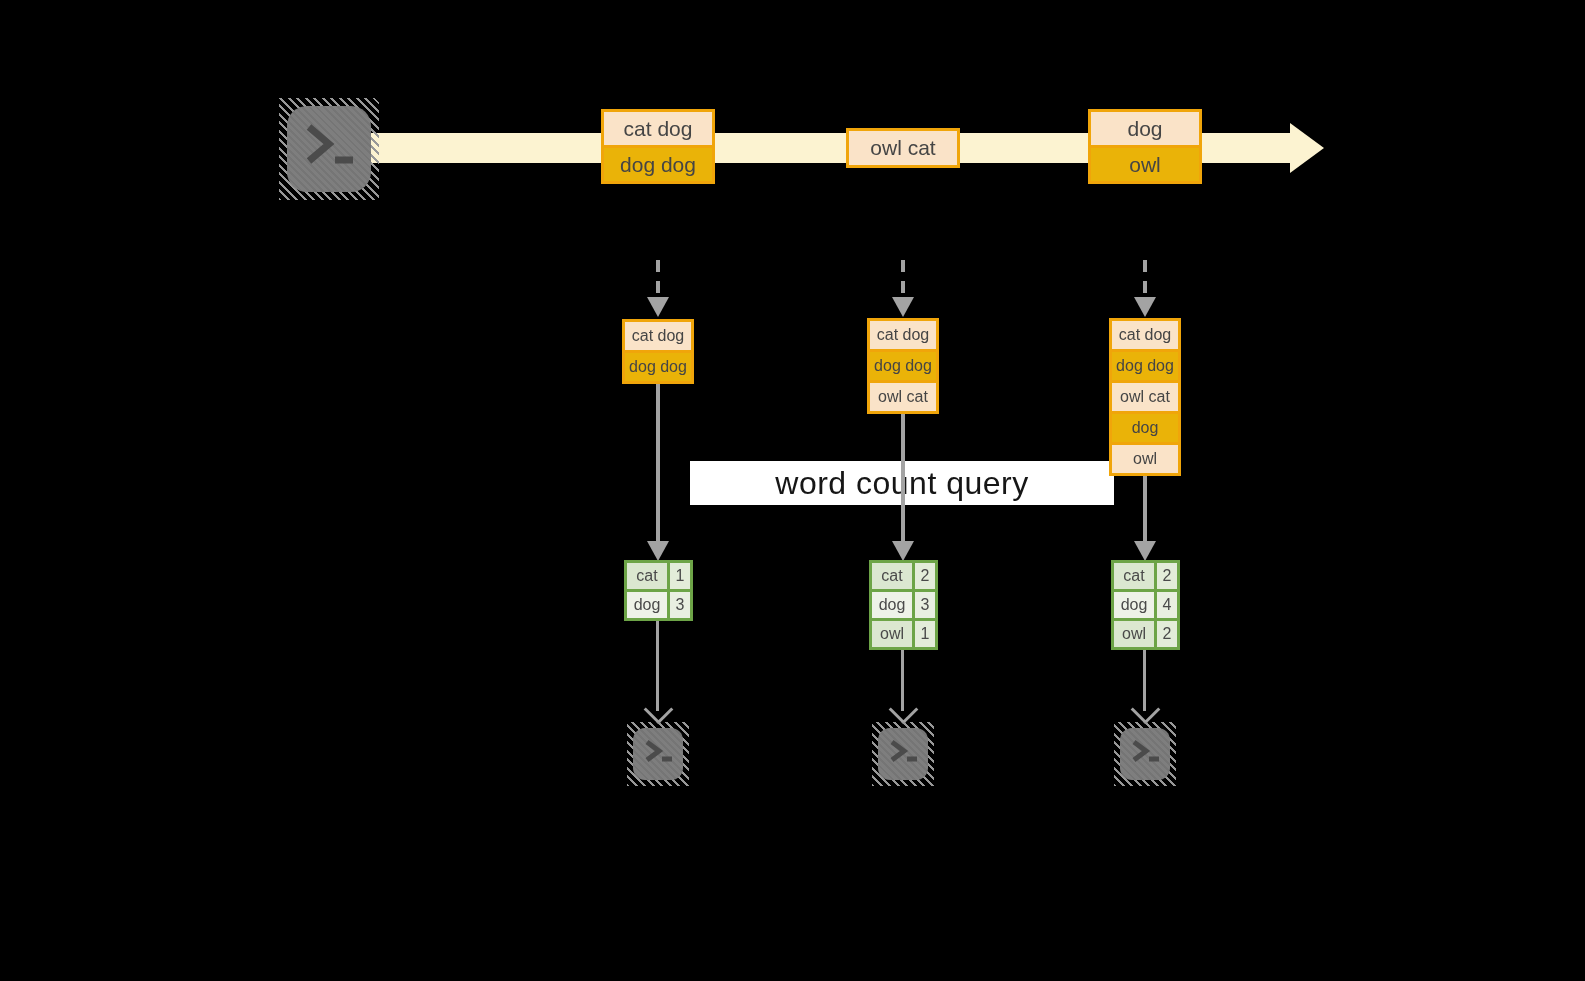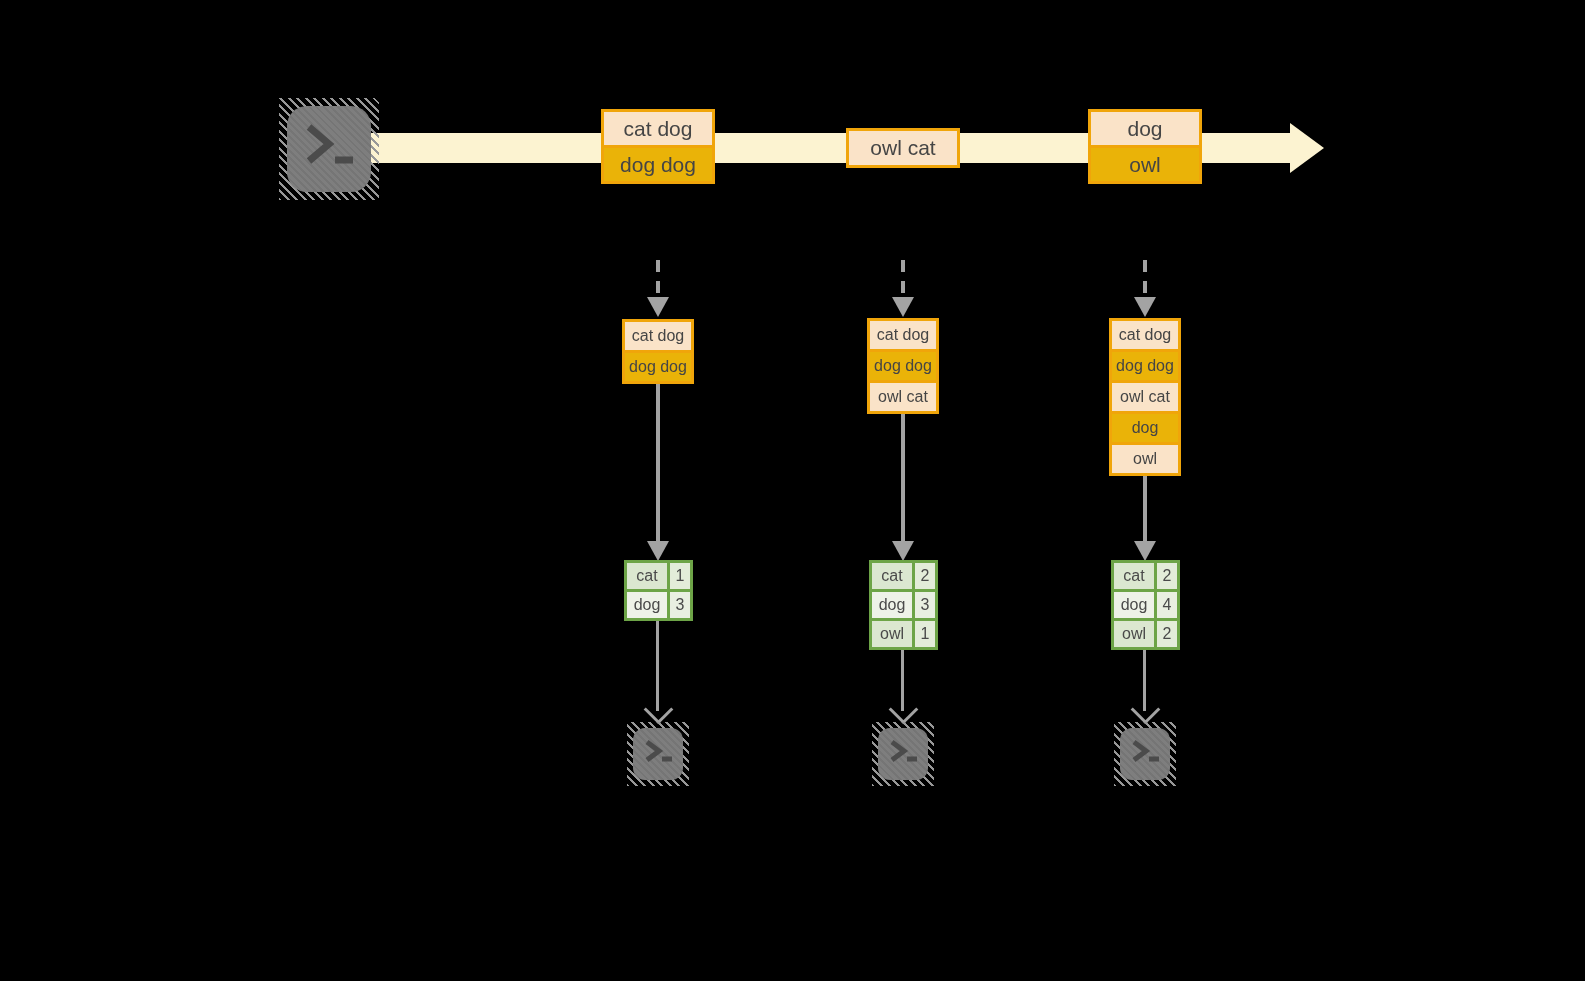--- a/index.html
+++ b/index.html
@@ -111,20 +111,21 @@
     <div class="ocell sm a">owl cat</div>
   </div>
   <div class="obox" style="left:1109px;top:318px;width:72px">
     <div class="ocell sm a">cat dog</div>
     <div class="ocell sm b">dog dog</div>
     <div class="ocell sm a">owl cat</div>
     <div class="ocell sm b">dog</div>
     <div class="ocell sm a">owl</div>
   </div>
 
+  <div class="query-label">word count query</div>
 
   <div class="vline" style="left:656px;top:384px;height:157px"></div>
   <div class="tri-down" style="left:647px;top:541px"></div>
   <div class="vline" style="left:901px;top:414px;height:127px"></div>
   <div class="tri-down" style="left:892px;top:541px"></div>
   <div class="vline" style="left:1143px;top:476px;height:65px"></div>
   <div class="tri-down" style="left:1134px;top:541px"></div>
 
   <div class="gtable" style="left:624px;top:560px">
     <div class="grow odd">

